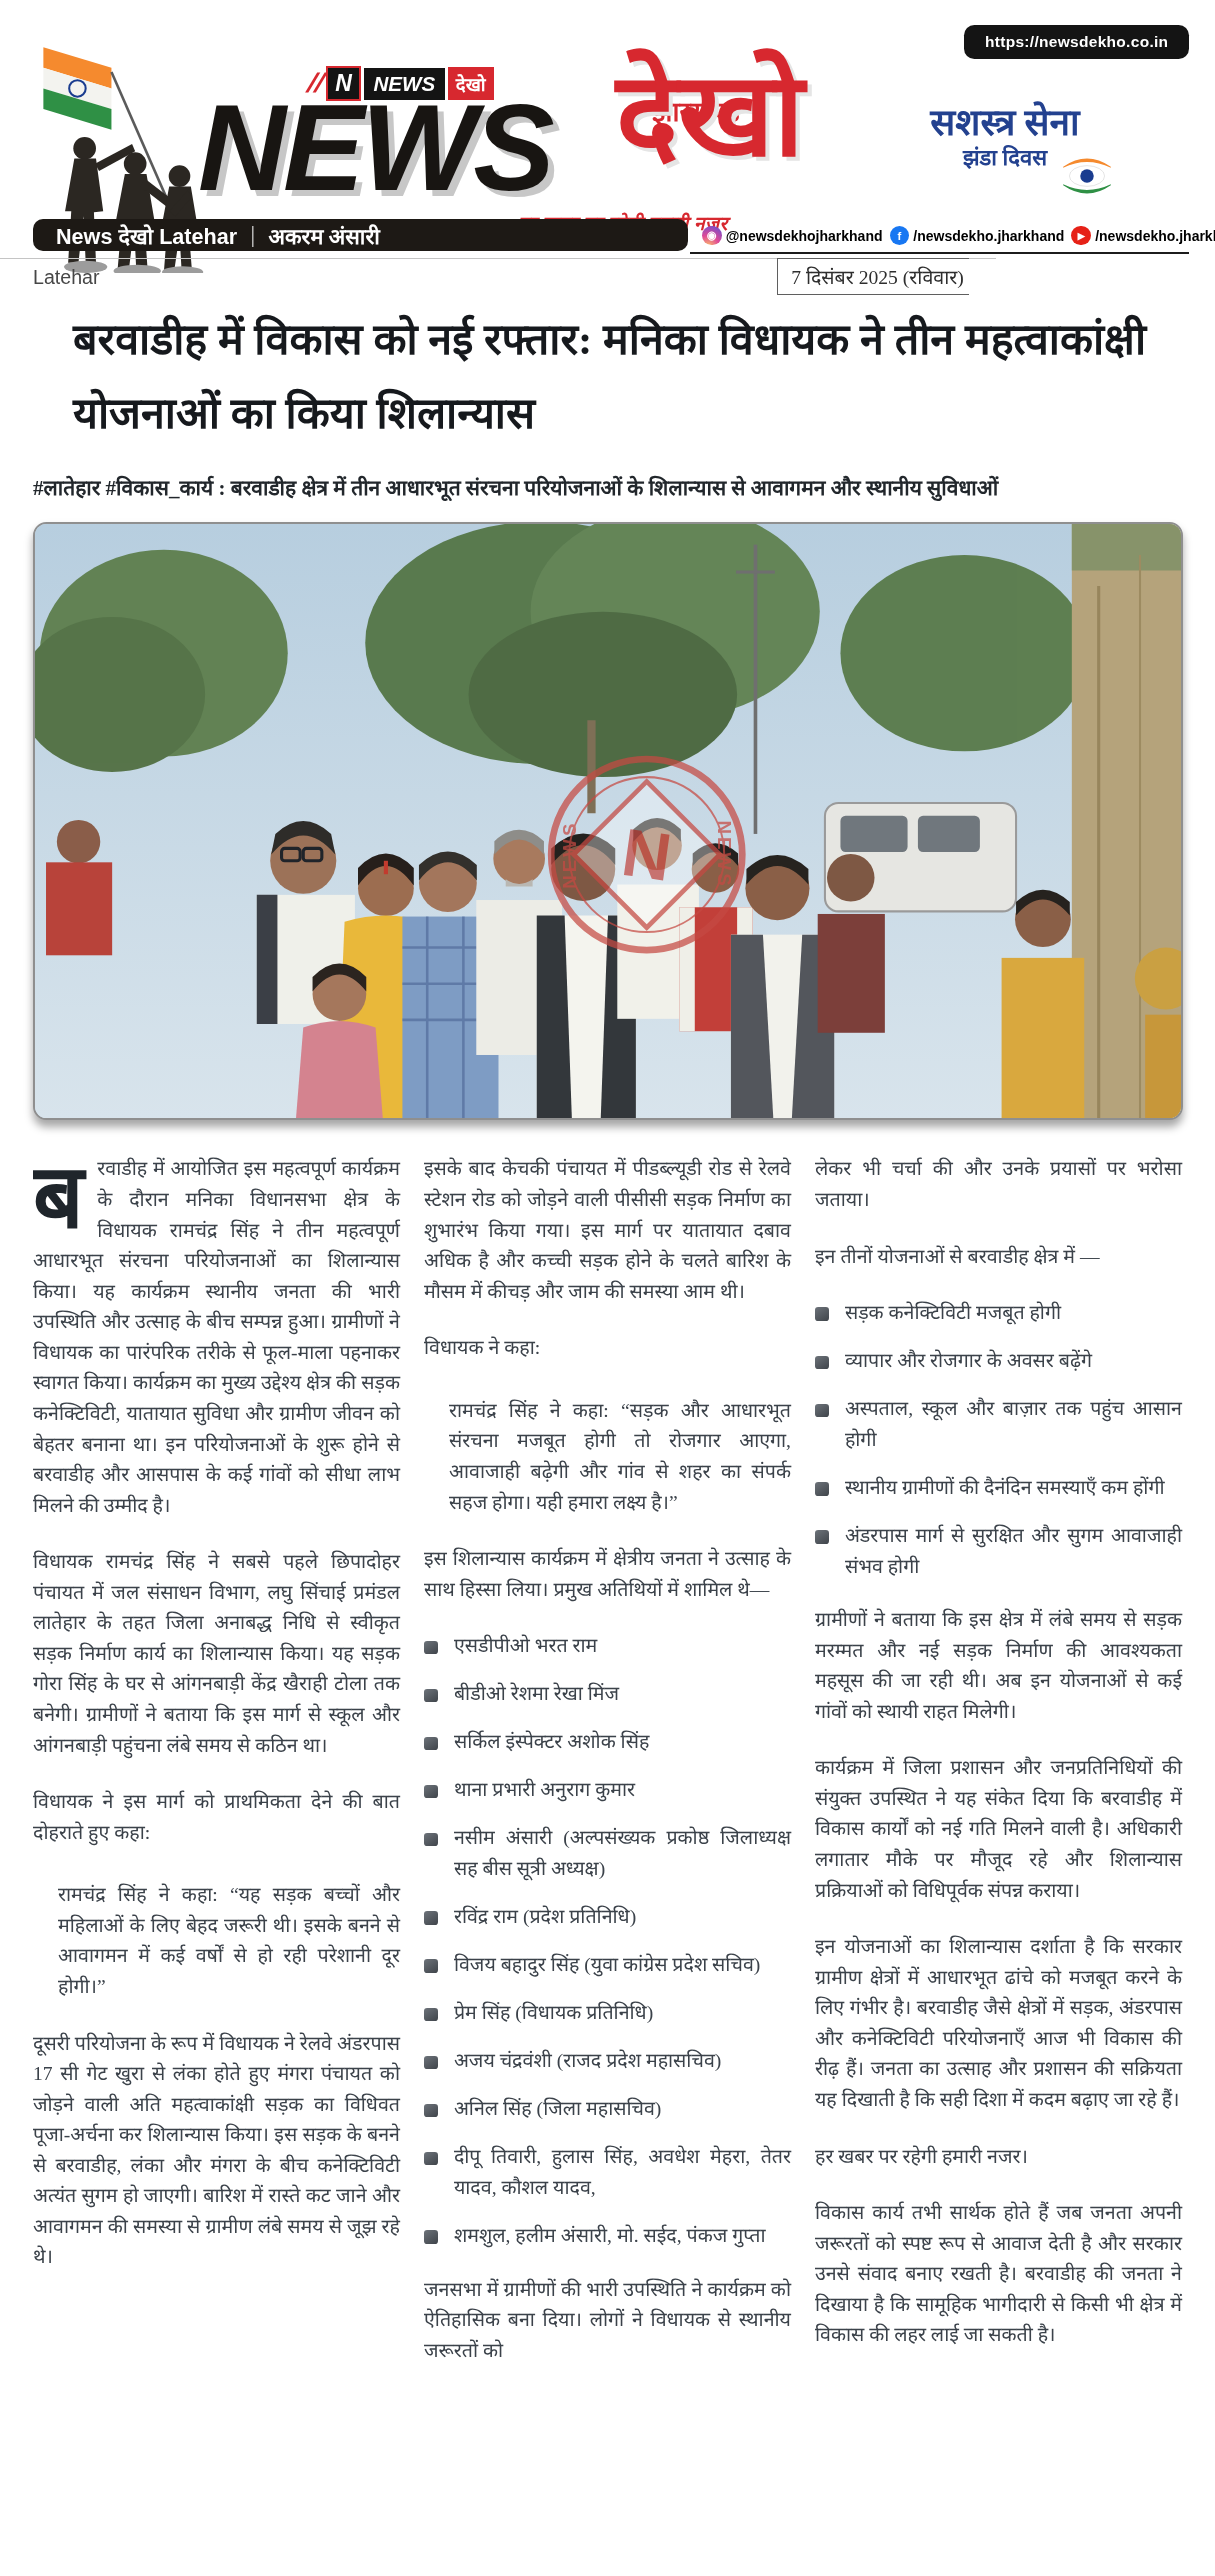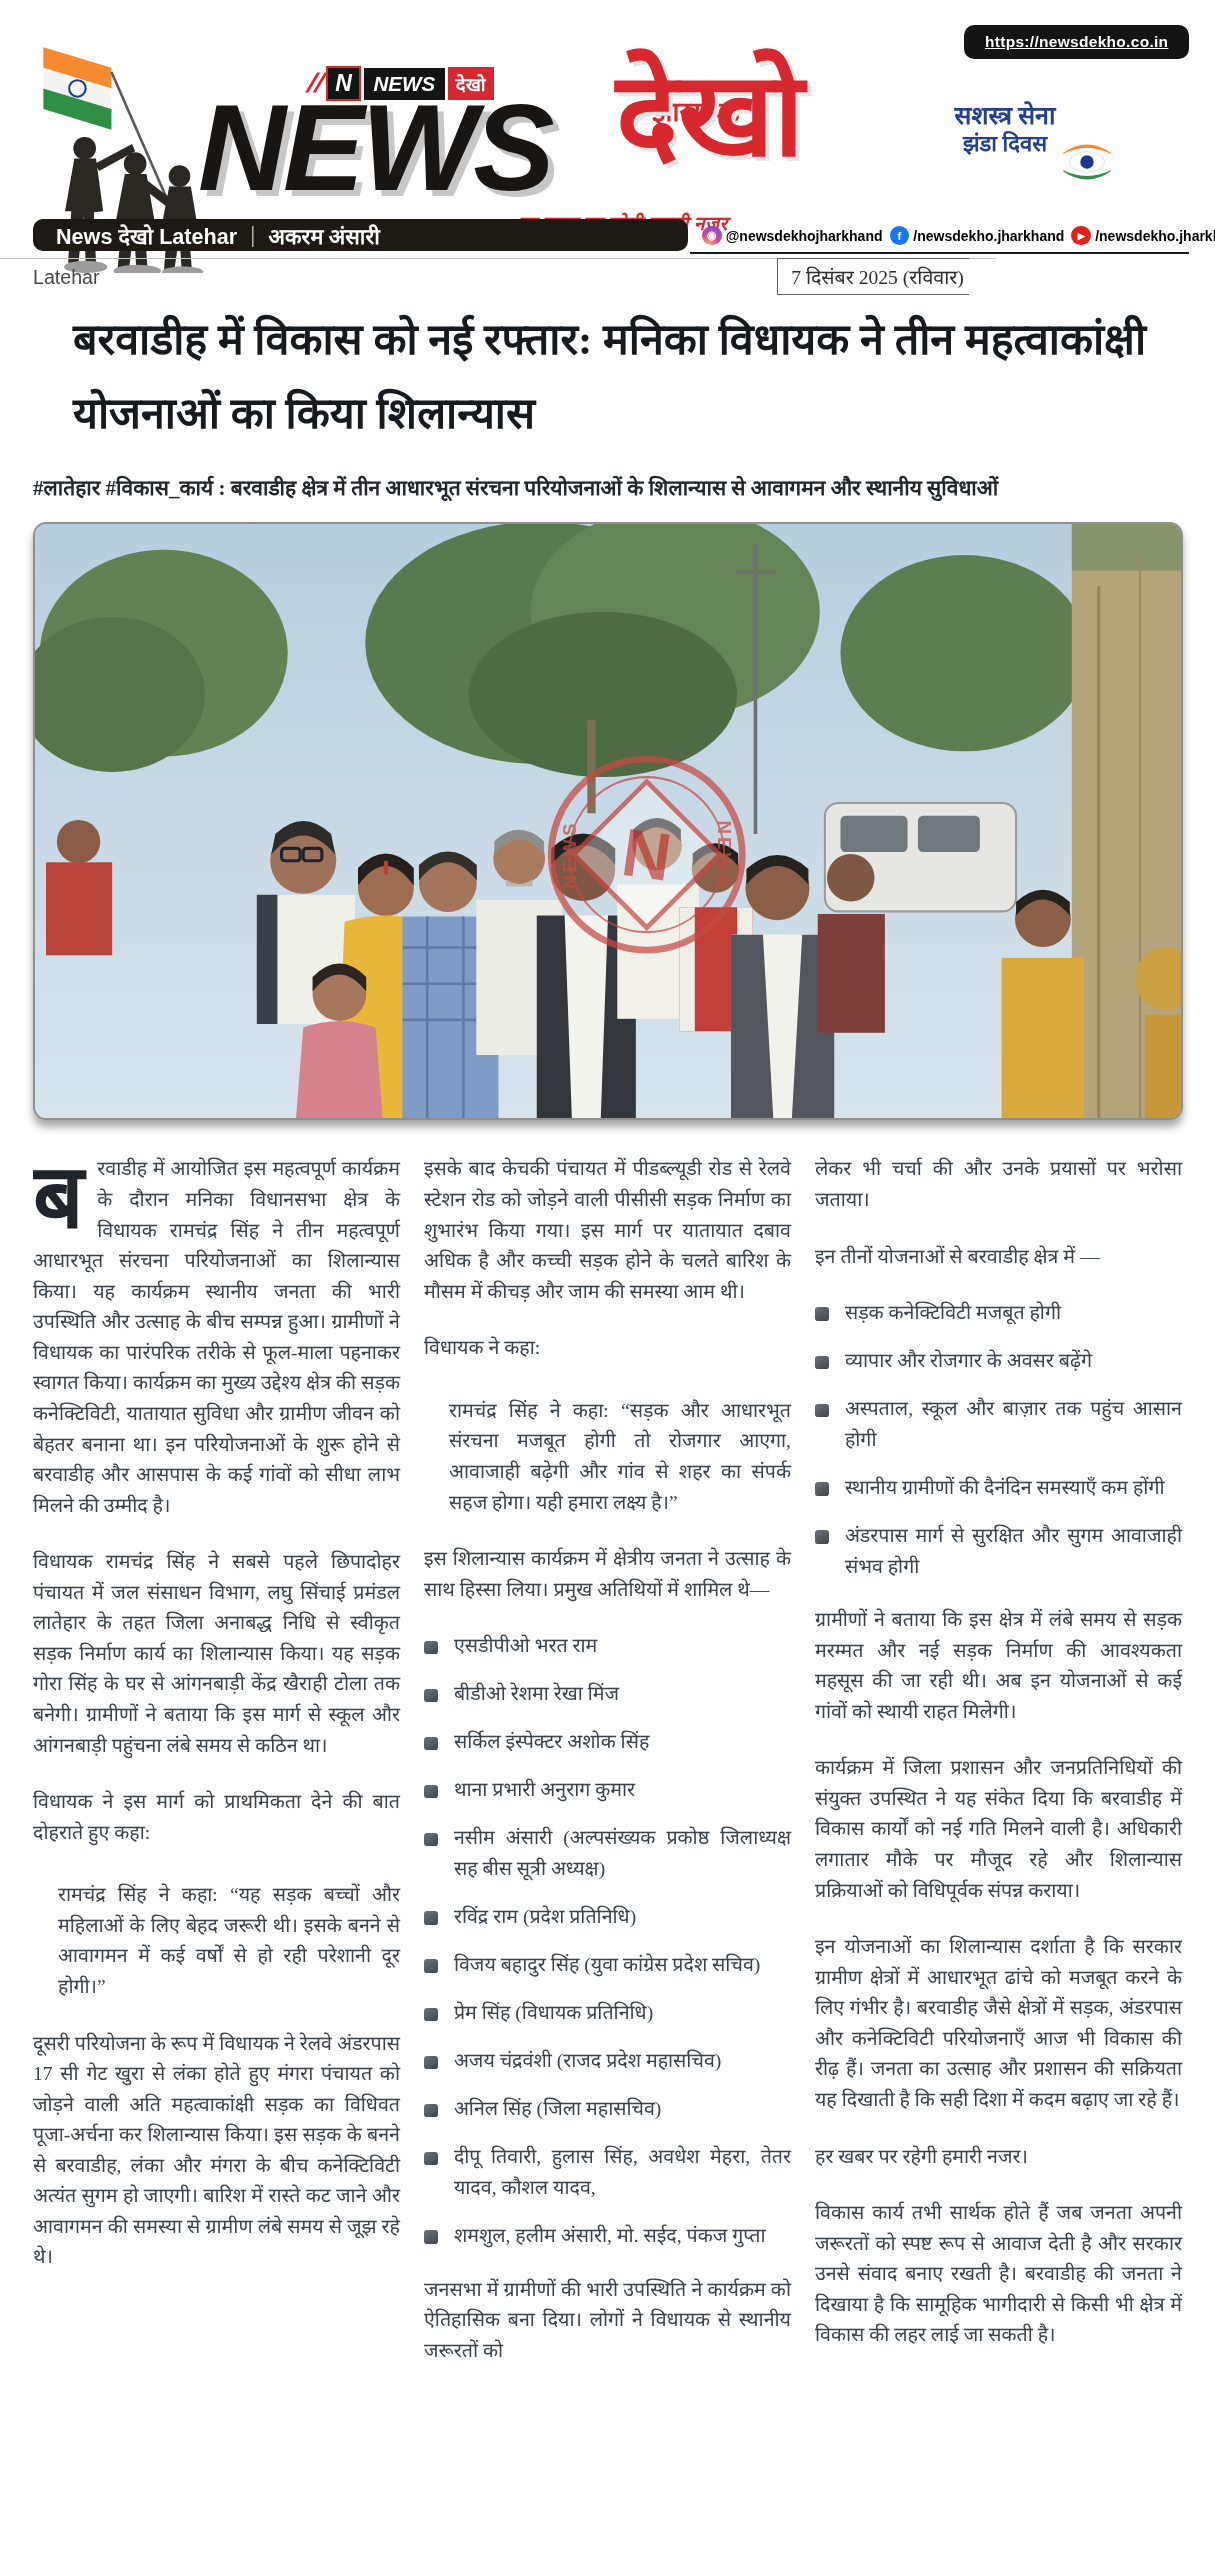--- a/index.html
+++ b/index.html
@@ -6,21 +6,21 @@
   html,body { background:#e9e9e9; }
   .page {
     position:relative; width:1216px; height:2917px; background:#ffffff;
     overflow:hidden; font-family:"Liberation Serif", serif; color:#3b424a;
   }
   
   .header { position:relative; height:289px; }
   .url-badge {
     position:absolute; top:25px; right:27px; background:#141414; color:#fff;
     font-family:"Liberation Sans", sans-serif; font-weight:bold; font-size:15.5px;
-    padding:8.2px 20.6px; border-radius:10.3px; letter-spacing:0.3px;text-decoration:underline;
+    padding:8.2px 20.6px; border-radius:10.3px; letter-spacing:0.3px;
   }
   .soldiers { position:absolute; left:34px; top:41px; width:191px; height:232px; }
   .mini-badge {
     position:absolute; left:308px; top:66px; display:flex; align-items:center; gap:3.1px;
     font-family:"Liberation Sans", sans-serif; font-style:italic; font-weight:900;
   }
   .mini-badge .slashes { color:#d7282f; font-size:27px; transform:skewX(-12deg); }
   .mini-badge .nbox { background:#141414; color:#fff; font-size:23px; padding:2.1px 7.2px; border:2.1px solid #d7282f; }
   .mini-badge .newsbox { background:#141414; color:#fff; font-size:20.6px; padding:4.1px 9.3px; }
   .mini-badge .dekhobox { background:#d7282f; color:#fff; font-size:18.5px; padding:4.1px 8.2px; font-style:normal; }
@@ -38,21 +38,21 @@
     font-size:117px; line-height:1.15; text-shadow:4.1px 4.1px 0 #e5e5e5;
   }
   .tagline {
     position:absolute; left:518px; top:210px; color:#d7282f; font-weight:bold;
     font-size:19px; font-style:italic; letter-spacing:0.5px;
   }
   .flagday {
     position:absolute; left:884px; top:102px; width:242px; text-align:center;
     color:#23418f; font-weight:800; line-height:1.15;
   }
-  .flagday .fd1 { font-size:25px; }
+  .flagday .fd1 { font-size:37px; }
   .flagday .fd2 { font-size:22px; display:inline-block; }
   .flagday-logo { position:absolute; right:10.3px; bottom:-35px; width:58px; height:58px; }
   .bureau-bar {
     position:absolute; left:33px; top:219px; width:655px; height:32px; background:#1d1915;
     border-radius:10px; display:flex; align-items:center; padding-left:23px; gap:13.4px;
     color:#ffffff; font-size:21.6px;
   }
   .bureau-bar .b-name { font-family:"Liberation Sans", sans-serif; font-weight:bold; }
   .bureau-bar .b-sep { color:#dddddd; font-weight:300; font-size:23px; }
   .bureau-bar .b-rep { font-weight:600; }

